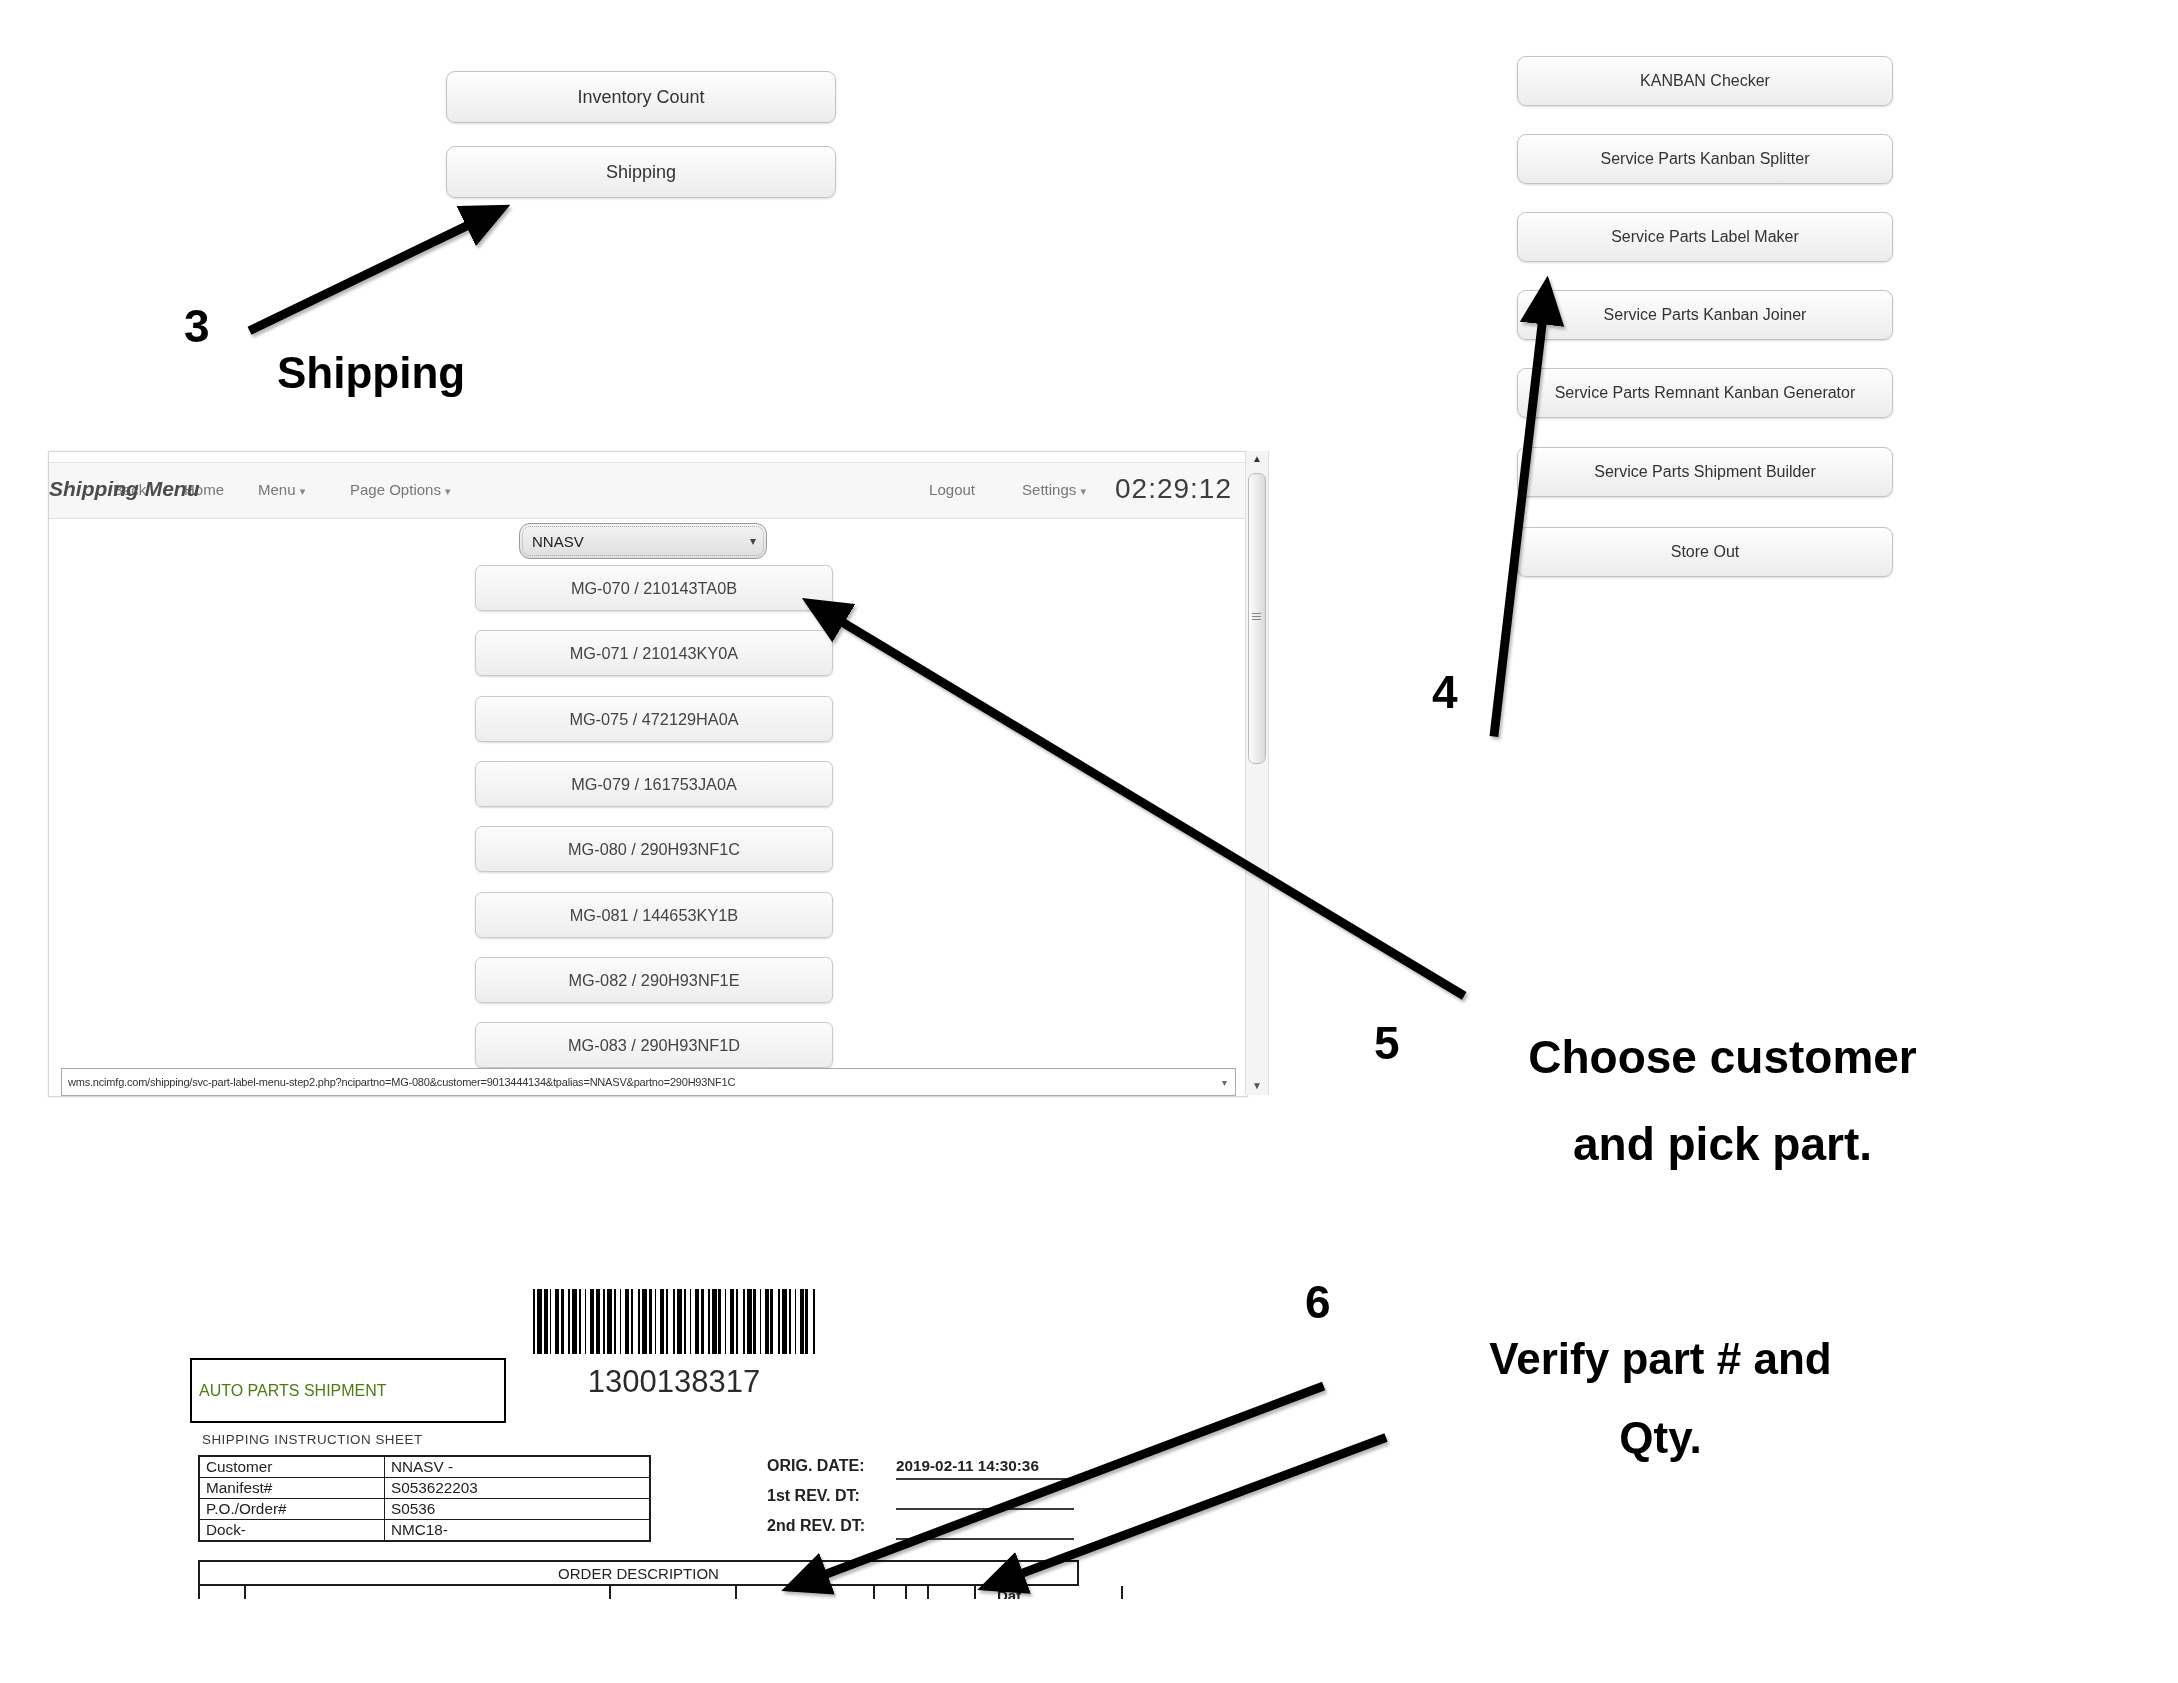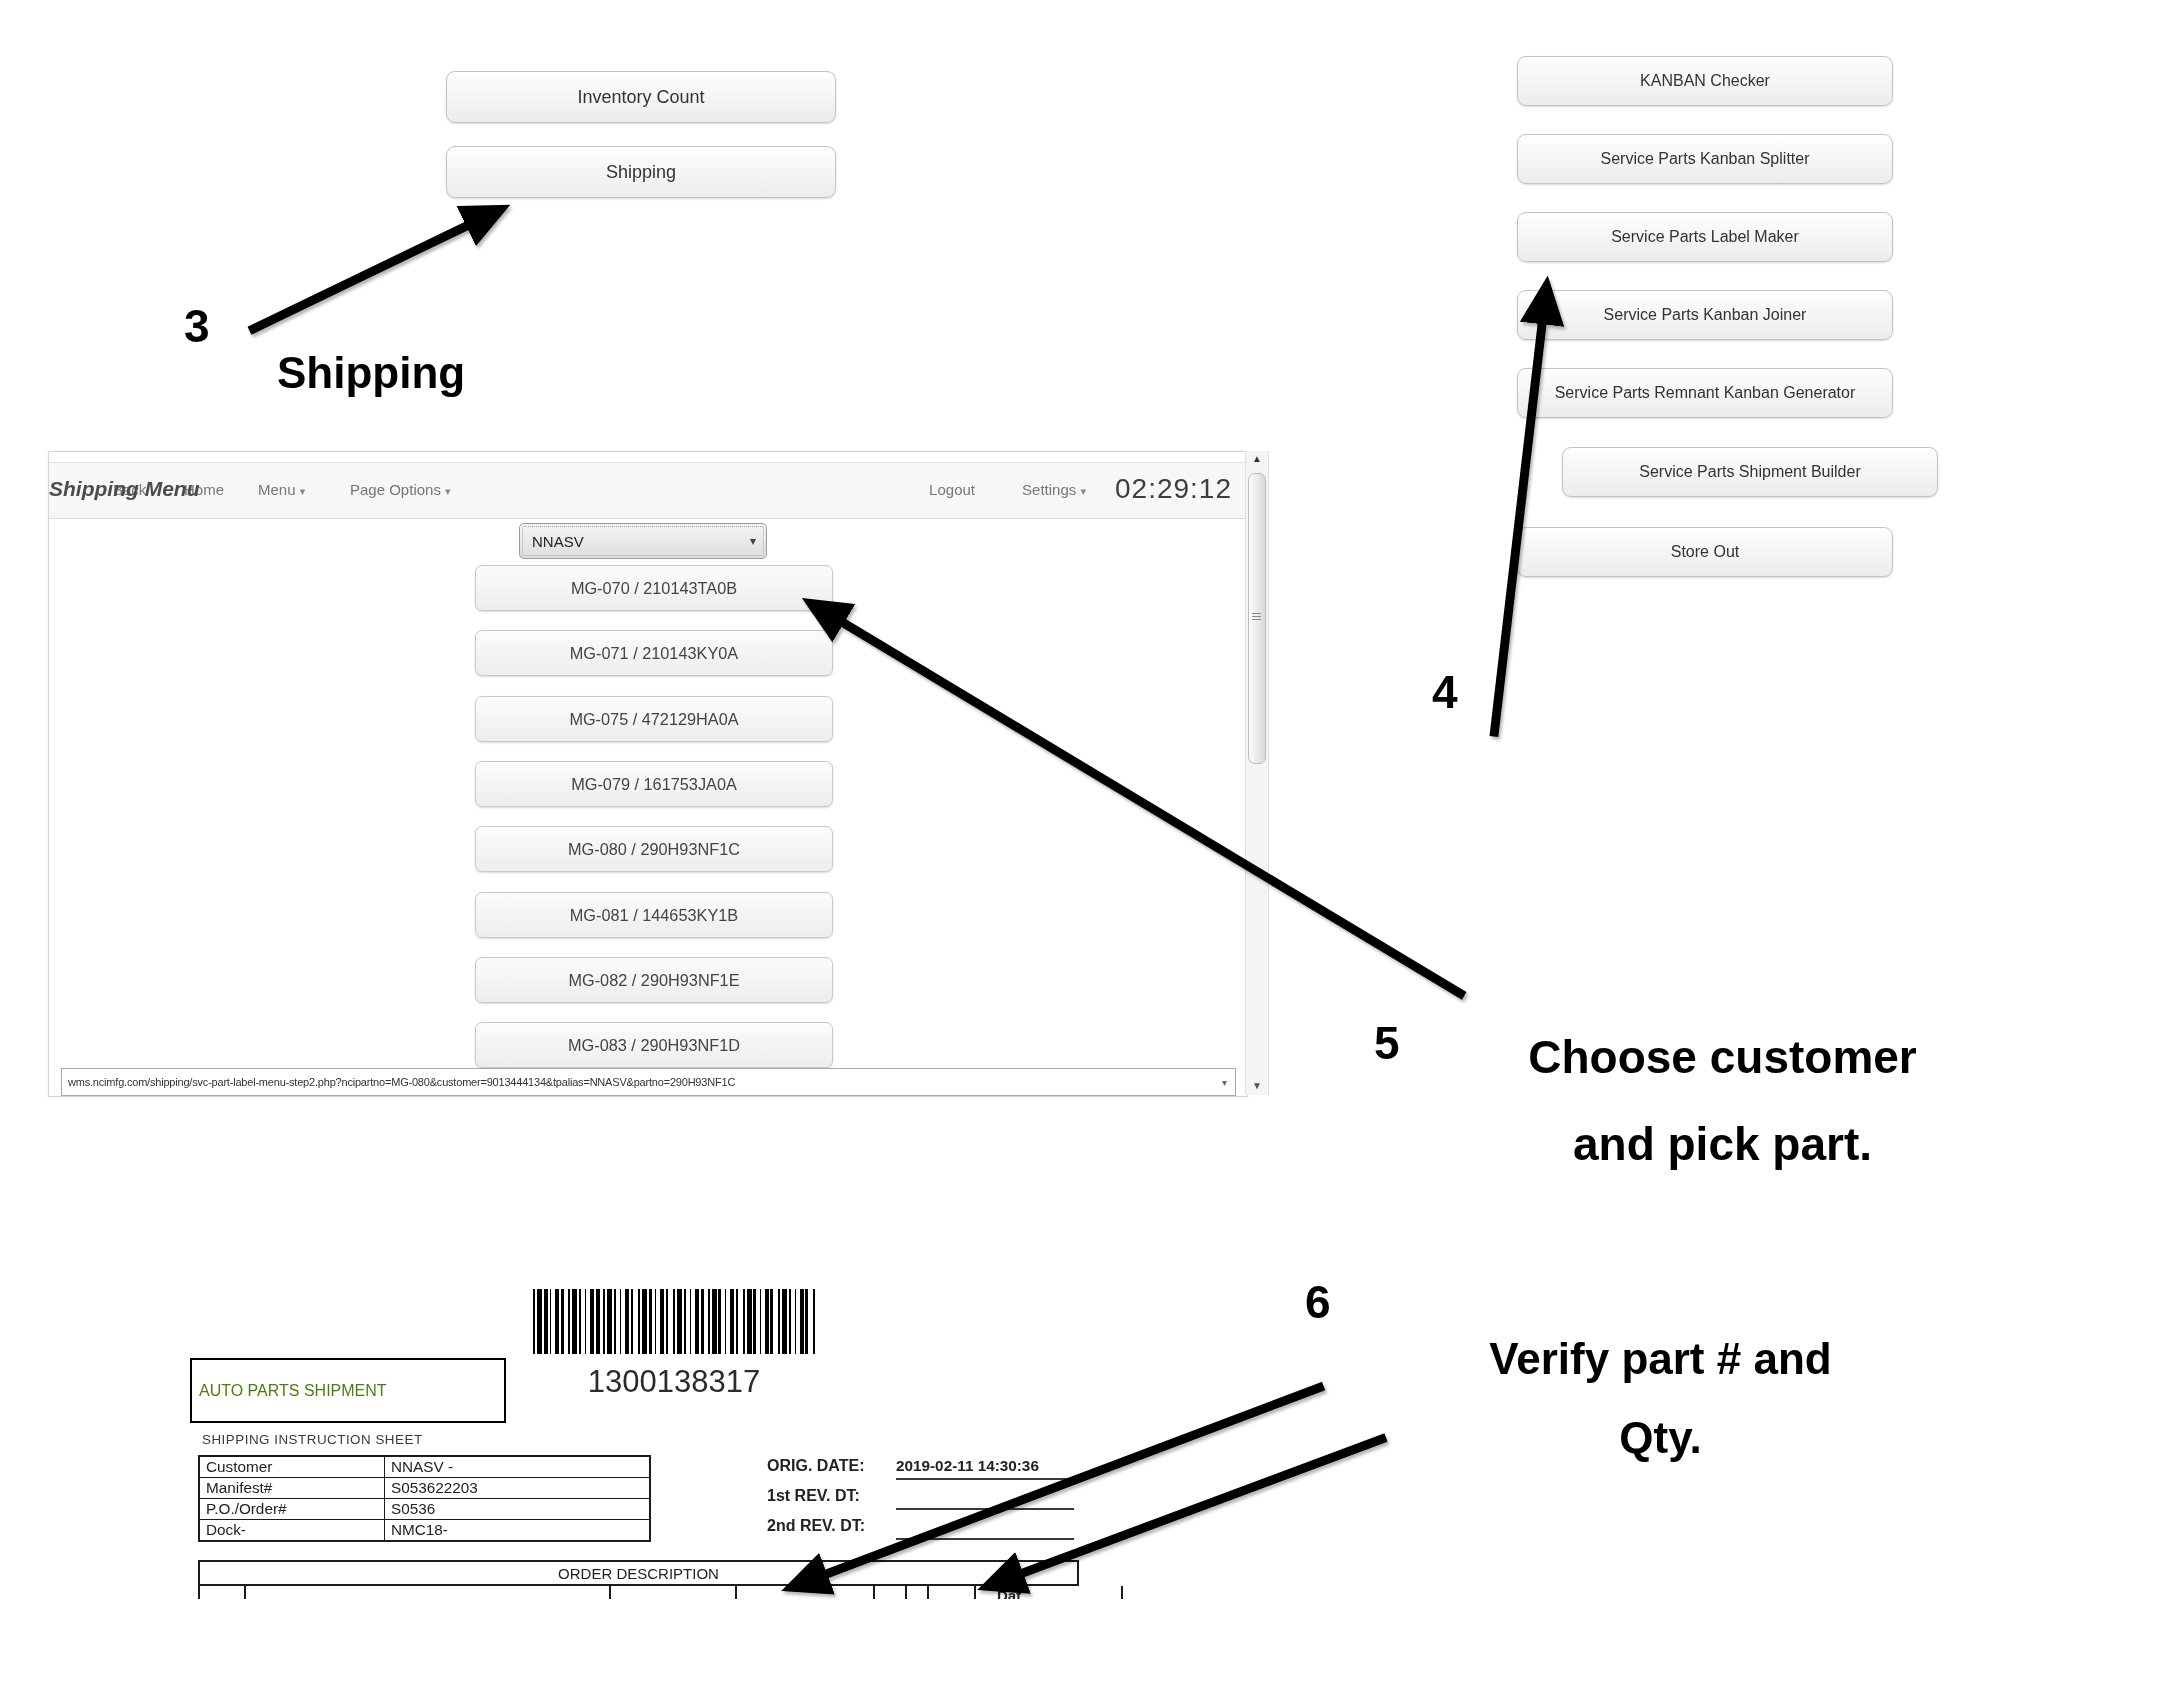--- a/index.html
+++ b/index.html
@@ -27,21 +27,21 @@
   #navbar{position:absolute;left:0;top:10px;width:100%;height:55px;background:#f7f7f7;
           border-top:1px solid #e2e2e2;border-bottom:1px solid #ddd;}
   .nav-item{position:absolute;top:18px;font-size:15px;color:#777;white-space:nowrap;}
   .nav-caret{font-size:11px;color:#888;}
   #nav-title{position:absolute;left:0;right:0;top:14px;text-align:left;font-size:21px;
              font-weight:bold;color:#4c4c4c;font-style:italic;}
   #nav-time{position:absolute;right:15px;top:10px;font-size:28px;color:#3d3d3d;letter-spacing:1px;}
 
   
   #dropdown{position:absolute;left:470px;top:71px;width:246px;height:34px;
-            background:linear-gradient(#f4f4f4,#dedede);border:1px solid #9a9a9a;border-radius:5px;
+            background:linear-gradient(#f4f4f4,#dedede);border:1px solid #9a9a9a;border-radius:11px;
             outline:1px dotted #aaa;outline-offset:-4px;display:flex;align-items:center;}
   #dropdown .val{font-size:15px;color:#222;padding-left:12px;flex:1;}
   #dropdown .caret{font-size:12px;color:#444;padding-right:10px;}
 
   
   .part-btn{left:426px;width:356px;height:44px;border-radius:7px;font-size:16.3px;color:#444;
             background:linear-gradient(#fcfcfc,#ededed);border:1px solid #c9c9c9;}
 
   
   #urlbar{position:absolute;left:12px;top:616px;width:1173px;height:26px;background:#fff;
@@ -104,21 +104,21 @@
   <div class="btn main-btn" style="top:146px;">Shipping</div>
 
   <div class="annot-num" style="left:184px;top:299px;">3</div>
   <div class="annot-cap" style="left:277px;top:348px;font-size:44px;">Shipping</div>
 
   <div class="btn svc-btn" style="top:56px;">KANBAN Checker</div>
   <div class="btn svc-btn" style="top:134px;">Service Parts Kanban Splitter</div>
   <div class="btn svc-btn" style="top:212px;">Service Parts Label Maker</div>
   <div class="btn svc-btn" style="top:290px;">Service Parts Kanban Joiner</div>
   <div class="btn svc-btn" style="top:368px;">Service Parts Remnant Kanban Generator</div>
-  <div class="btn svc-btn" style="top:447px;margin-left:45px;">Service Parts Shipment Builder</div>
+  <div class="btn svc-btn" style="top:447px;">Service Parts Shipment Builder</div>
   <div class="btn svc-btn" style="top:527px;">Store Out</div>
 
   <div class="annot-num" style="left:1432px;top:665px;">4</div>
 
   <div id="browser">
     <div id="navbar">
       <span class="nav-item" style="left:64px;">Back</span>
       <span class="nav-item" style="left:135px;">Home</span>
       <span class="nav-item" style="left:209px;">
         <span>Menu</span>

